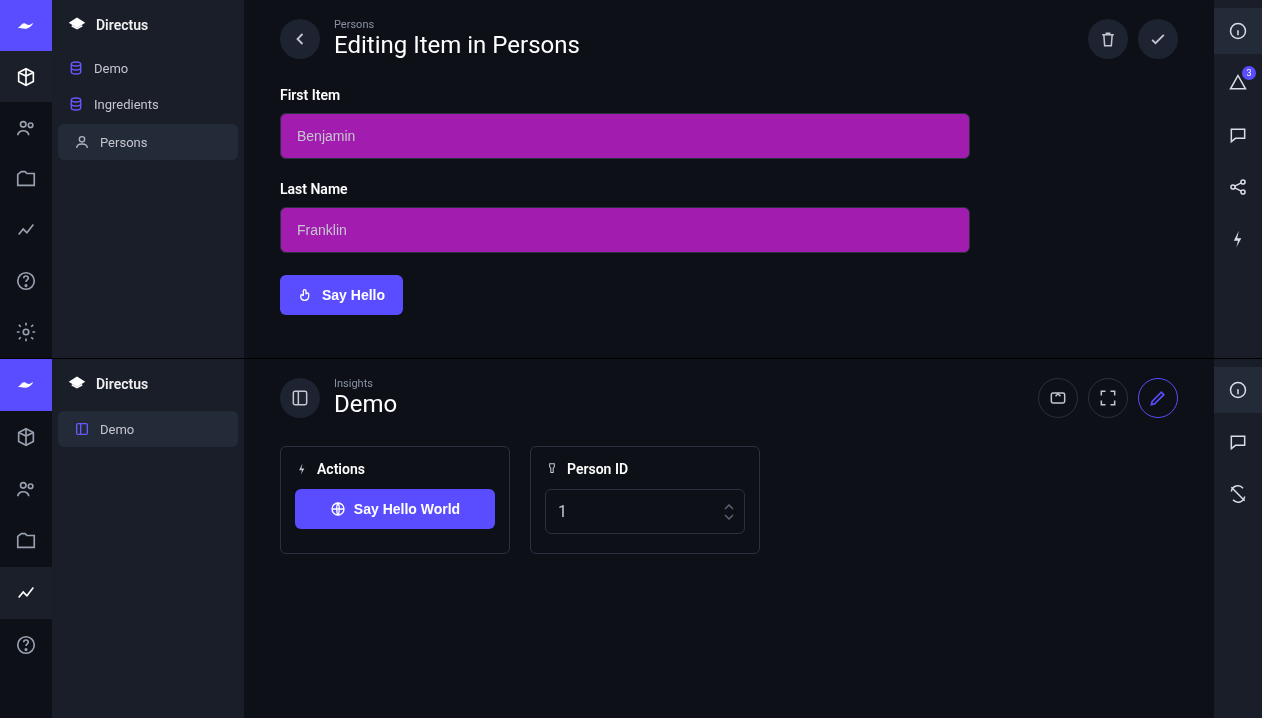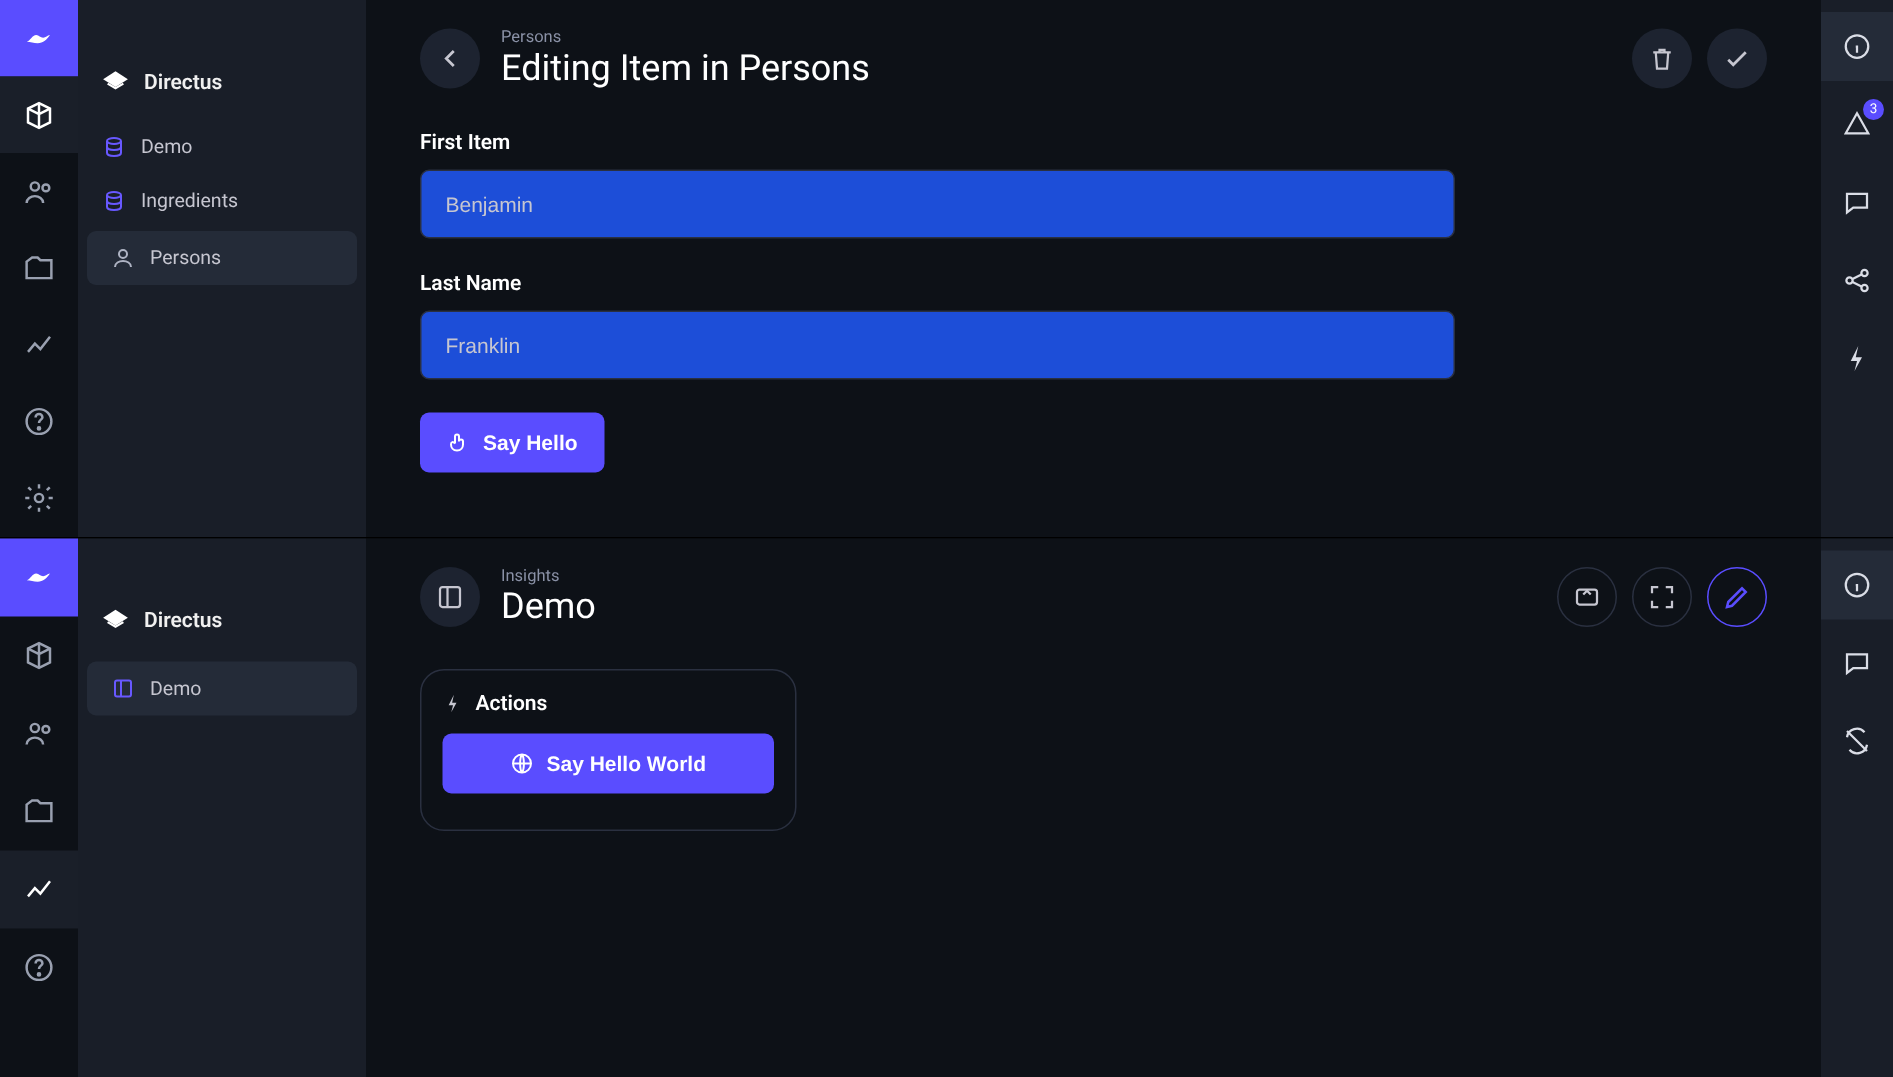--- a/index.html
+++ b/index.html
@@ -8,51 +8,51 @@
   .pane { display: flex; height: 50%; position: relative; }
   .pane:first-child { border-bottom: 1px solid #000; }
   
   .rail { width: 52px; background: #0d1117; display: flex; flex-direction: column; align-items: center; padding-top: 0; gap: 0; }
   .rail-icon { width: 52px; height: 52px; display: flex; align-items: center; justify-content: center; color: #99a0b0; cursor: pointer; }
   .rail-icon.brand { background: #5a4dff; color: #fff; }
   .rail-icon.sel { background: #1a1f29; color: #fff; }
   .rail-icon svg { width: 22px; height: 22px; }
   
   .sidebar { width: 192px; background: #191e28; display: flex; flex-direction: column; }
-  .sb-title { display: flex; align-items: center; gap: 10px; padding: 16px 16px; color: #f0f0f0; font-size: 14px; font-weight: 600; margin-top: 30px; }
+  .sb-title { display: flex; align-items: center; gap: 10px; padding: 16px 16px; color: #f0f0f0; font-size: 14px; font-weight: 600; }
   .sb-title svg { width: 18px; height: 18px; color: #fff; }
   .sb-item { display: flex; align-items: center; gap: 10px; padding: 10px 16px; color: #c6c6d0; font-size: 13px; cursor: pointer; }
   .sb-item.active { background: #242b38; border-radius: 6px; margin: 2px 6px; }
   .sb-item svg { width: 16px; height: 16px; color: #6858ff; }
   .sb-item.active svg.person { color: #aeb3c3; }
   
   .main { flex: 1; background: #0d1117; padding: 18px 36px; position: relative; overflow: hidden; }
   .hdr { display: flex; align-items: center; gap: 14px; margin-bottom: 28px; }
   .round-btn { width: 40px; height: 40px; border-radius: 50%; background: #1d2330; display: flex; align-items: center; justify-content: center; cursor: pointer; color: #c6c6d0; }
   .round-btn svg { width: 20px; height: 20px; }
   .round-btn.ghost { background: transparent; border: 1px solid #2a3040; }
   .round-btn.edit { border: 1.5px solid #5a4dff; background: transparent; color: #5a4dff; }
   .hdr-text { display: flex; flex-direction: column; }
   .hdr-bc { font-size: 11px; color: #8a91a6; }
   .hdr-title { font-size: 24px; font-weight: 400; color: #fff; }
   .hdr-actions { margin-left: auto; display: flex; gap: 10px; }
   .field { margin-bottom: 22px; }
   .field-label { font-size: 14px; font-weight: 600; color: #fff; margin-bottom: 10px; display: block; }
-  .field-input { width: 690px; background: #1d4ed8; border: 1px solid #2a3040; border-radius: 6px; padding: 14px 16px; color: #c6c6d0; font-size: 14px; outline: none; }
+  .field-input { width: 690px; background: #a21caf; border: 1px solid #2a3040; border-radius: 6px; padding: 14px 16px; color: #c6c6d0; font-size: 14px; outline: none; }
   .btn-primary { display: inline-flex; align-items: center; gap: 8px; background: #5a4dff; color: #fff; font-size: 14px; font-weight: 600; padding: 12px 18px; border-radius: 6px; cursor: pointer; border: none; }
   .btn-primary svg { width: 16px; height: 16px; }
   
   .rrail { width: 48px; background: #191e28; display: flex; flex-direction: column; align-items: center; padding-top: 8px; gap: 6px; }
   .rrail-icon { width: 48px; height: 46px; display: flex; align-items: center; justify-content: center; color: #dadde6; cursor: pointer; position: relative; }
   .rrail-icon.sel { background: #242b38; }
   .rrail-icon svg { width: 20px; height: 20px; }
   .badge { position: absolute; top: 6px; right: 6px; background: #5a4dff; color: #fff; font-size: 9px; border-radius: 50%; width: 14px; height: 14px; display: flex; align-items: center; justify-content: center; }
   
   .cards { display: flex; gap: 20px; }
-  .card { background: transparent; border: 1px solid #2a3040; border-radius: 16px; padding: 14px; width: 251px; }
+  .card { background: transparent; border: 1px solid #2a3040; border-radius: 6px; padding: 14px; width: 230px; }
   .card-hdr { display: flex; align-items: center; gap: 8px; color: #fff; font-size: 14px; font-weight: 600; margin-bottom: 12px; }
   .card-hdr svg { width: 14px; height: 14px; color: #c6c6d0; }
   .card .btn-primary { width: 100%; justify-content: center; margin-bottom: 10px; }
   .stepper { display: flex; align-items: center; border: 1px solid #2a3040; border-radius: 6px; padding: 12px 12px; color: #c6c6d0; position: relative; }
   .stepper-arrows { position: absolute; right: 10px; display: flex; flex-direction: column; gap: 2px; color: #5a6278; }
   .stepper-arrows svg { width: 10px; height: 8px; }
 </style>
 </head>
 <body>
 
@@ -308,20 +308,39 @@
             <span>Actions</span>
           </div>
           <button class="btn-primary">
             <svg viewBox="0 0 24 24" fill="none" stroke="currentColor" stroke-width="2">
                 <circle cx="12" cy="12" r="9"></circle>
                 <path d="M3 12h18M12 3c2.5 3 2.5 15 0 18M12 3c-2.5 3-2.5 15 0 18"></path>
               </svg>
             <span>Say Hello World</span>
           </button>
         </div>
+        <div class="card">
+          <div class="card-hdr">
+            <svg viewBox="0 0 24 24" fill="none" stroke="currentColor" stroke-width="1.8">
+                <path d="M8 3h8v5l-2 3v7H10v-7L8 8z"></path>
+              </svg>
+            <span>Person ID</span>
+          </div>
+          <div class="stepper">
+            <span>1</span>
+            <div class="stepper-arrows">
+              <svg viewBox="0 0 10 6" fill="none" stroke="currentColor" stroke-width="1.5">
+                  <path d="M1 5l4-4 4 4"></path>
+                </svg>
+              <svg viewBox="0 0 10 6" fill="none" stroke="currentColor" stroke-width="1.5">
+                  <path d="M1 1l4 4 4-4"></path>
+                </svg>
+            </div>
+          </div>
+        </div>
       </div>
     </div>
 
     <div class="rrail">
       <div class="rrail-icon sel">
         <svg viewBox="0 0 24 24" fill="none" stroke="currentColor" stroke-width="1.8">
             <circle cx="12" cy="12" r="9"></circle>
             <path d="M12 8h.01M11 12h1v5"></path>
           </svg>
       </div>

